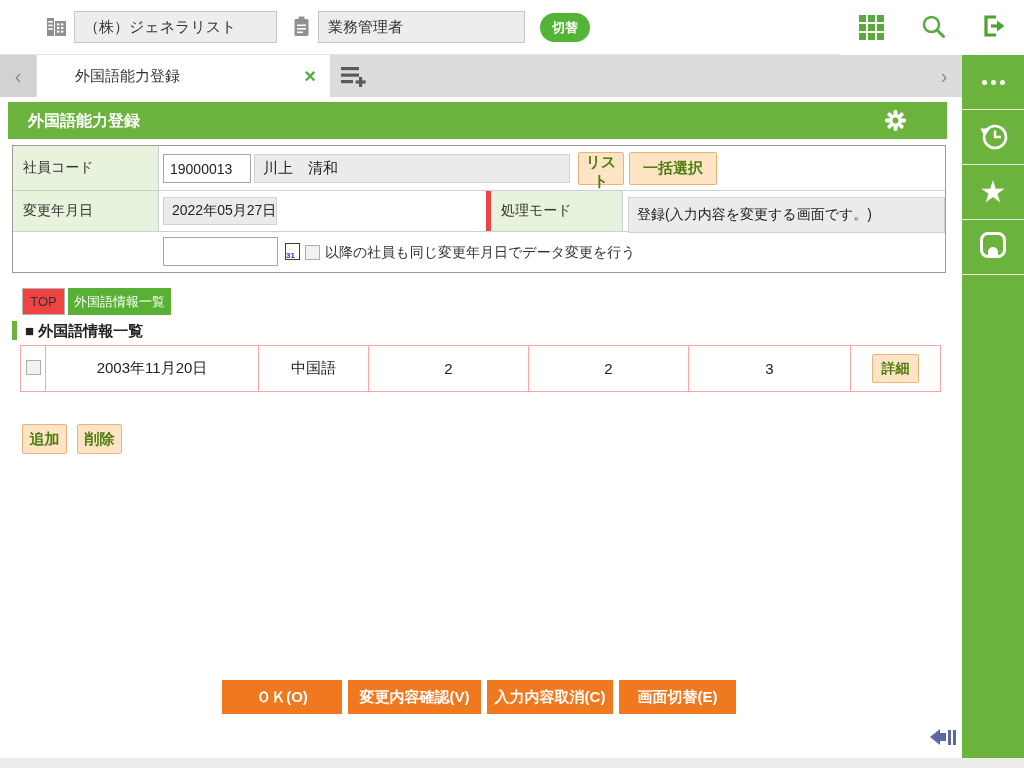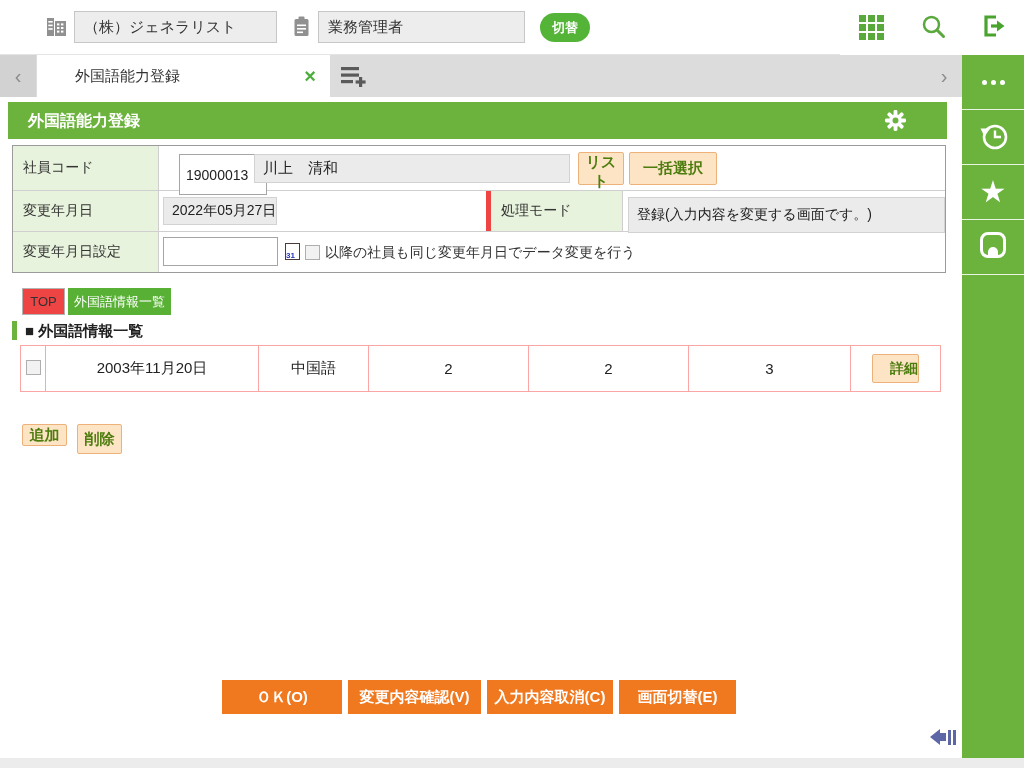--- a/index.html
+++ b/index.html
@@ -38,21 +38,21 @@
   
   .form-box { position:absolute; left:12px; top:145px; width:934px; height:128px; border:1px solid #9b9b9b; background:#fff; }
   .frow { position:absolute; left:0; width:932px; }
   .frow1 { top:0; height:45px; border-bottom:1px solid #cfcfcf; }
   .frow2 { top:45px; height:41px; border-bottom:1px solid #cfcfcf; }
   .frow3 { top:86px; height:40px; }
   .flabel { position:absolute; left:0; top:0; width:146px; height:100%; background:#e7f3dc; border-right:1px solid #cfcfcf; display:flex; align-items:center; padding-left:10px; font-size:14px; color:#333; }
   .flabel2 { position:absolute; left:473px; top:0; width:137px; height:100%; background:#e7f3dc; border-left:5px solid #ef4444; border-right:1px solid #cfcfcf; display:flex; align-items:center; padding-left:10px; font-size:14px; color:#333; }
   .txt-input { position:absolute; background:#fff; border:1px solid #a5a5a5; font-size:14px; padding:0 6px; font-family:inherit; color:#222; }
   .ro-field { position:absolute; background:#ebebeb; border:1px solid #d2d2d2; font-size:14px; padding:0 8px; display:flex; align-items:center; color:#222; overflow:hidden; white-space:nowrap; }
-  .inp-code { left:150px; top:8px; width:88px; height:41px;margin-left:16px; }
+  .inp-code { left:150px; top:8px; width:88px; height:29px; }
   .ro-name { left:241px; top:8px; width:316px; height:29px; font-size:15px; }
   .peach-btn { background:#fce4c4; border:1px solid #edb27a; border-radius:2px; font-size:15px; font-weight:bold; color:#4d7c0f; cursor:pointer; font-family:inherit; }
   .btn-list { position:absolute; left:565px; top:6px; width:46px; height:33px; }
   .btn-bulk { position:absolute; left:616px; top:6px; width:88px; height:33px; }
   .ro-date { left:150px; top:6px; width:114px; height:28px; }
   .ro-mode { left:615px; top:6px; width:317px; height:36px; }
   .inp-setdate { left:150px; top:5px; width:115px; height:29px; }
   .cal-icon { position:absolute; left:272px; top:11px; width:15px; height:17px; border:1px solid #4a3a3a; background:#fff; cursor:pointer; }
   .cal-icon .cal-top { height:4px; background:#9b2315; }
   .cal-icon .cal-num { font-size:8px; line-height:11px; text-align:center; color:#2233bb; font-weight:bold; }
@@ -63,23 +63,23 @@
   
   .subtab-top { position:absolute; left:22px; top:288px; width:43px; height:27px; background:#ef4444; border:1px solid #b3b3b3; font-size:13px; color:#333; cursor:pointer; font-family:inherit; }
   .subtab-list { position:absolute; left:68px; top:288px; width:103px; height:27px; background:#58b134; border:none; color:#fff; font-size:13px; cursor:pointer; font-family:inherit; }
   .section-bar { position:absolute; left:12px; top:321px; width:5px; height:19px; background:#6cb33e; }
   .section-title { position:absolute; left:25px; top:321px; font-size:15px; font-weight:bold; color:#222; line-height:19px; }
 
   
   .lang-table { position:absolute; left:20px; top:345px; width:920px; border-collapse:collapse; table-layout:fixed; }
   .lang-table th { height:26px; background:#d5ecc2; border:1px solid #9e9e9e; font-size:14px; font-weight:bold; color:#222; text-align:center; }
   .lang-table td { height:46px; background:#fff; border:1px solid #fca5a5; font-size:15px; color:#222; text-align:center; }
-  .detail-btn { width:47px; height:29px;text-align:right; }
-
-  .btn-add { position:absolute; left:22px; top:424px; width:45px; height:22px; }
+  .detail-btn { width:47px; height:29px; }
+
+  .btn-add { position:absolute; left:22px; top:424px; width:45px; height:30px; }
   .btn-del { position:absolute; left:77px; top:424px; width:45px; height:30px; }
 
   
   .footer-buttons { position:absolute; left:222px; top:680px; display:flex; gap:6px; }
   .orange-btn { height:34px; background:#f0781e; border:none; color:#fff; font-size:15px; font-weight:bold; cursor:pointer; font-family:inherit; }
   .fb-ok { width:120px; } .fb-confirm { width:133px; } .fb-cancel { width:126px; } .fb-switch { width:117px; }
 
   
   .collapse-icon { position:absolute; left:930px; top:729px; display:flex; align-items:center; cursor:pointer; }
   .ci-tri { width:0; height:0; border-top:8px solid transparent; border-bottom:8px solid transparent; border-right:10px solid #5d67a5; }
@@ -214,21 +214,20 @@
       <button class="peach-btn btn-list">リスト</button>
       <button class="peach-btn btn-bulk">一括選択</button>
     </div>
     <div class="frow frow2">
       <div class="flabel">変更年月日</div>
       <div class="ro-field ro-date">2022年05月27日</div>
       <div class="flabel2">処理モード</div>
       <div class="ro-field ro-mode">登録(入力内容を変更する画面です。)</div>
     </div>
     <div class="frow frow3">
-      <div class="flabel">変更年月日設定</div>
       <input class="txt-input inp-setdate" value="" style="">
       <span class="cal-icon"><span class="cal-top"></span><span class="cal-num">31</span></span>
       <input type="checkbox" class="chk" style="">
       <span class="chk-label">以降の社員も同じ変更年月日でデータ変更を行う</span>
     </div>
   </div>
 
   <button class="subtab-top">TOP</button>
   <button class="subtab-list">外国語情報一覧</button>
 

